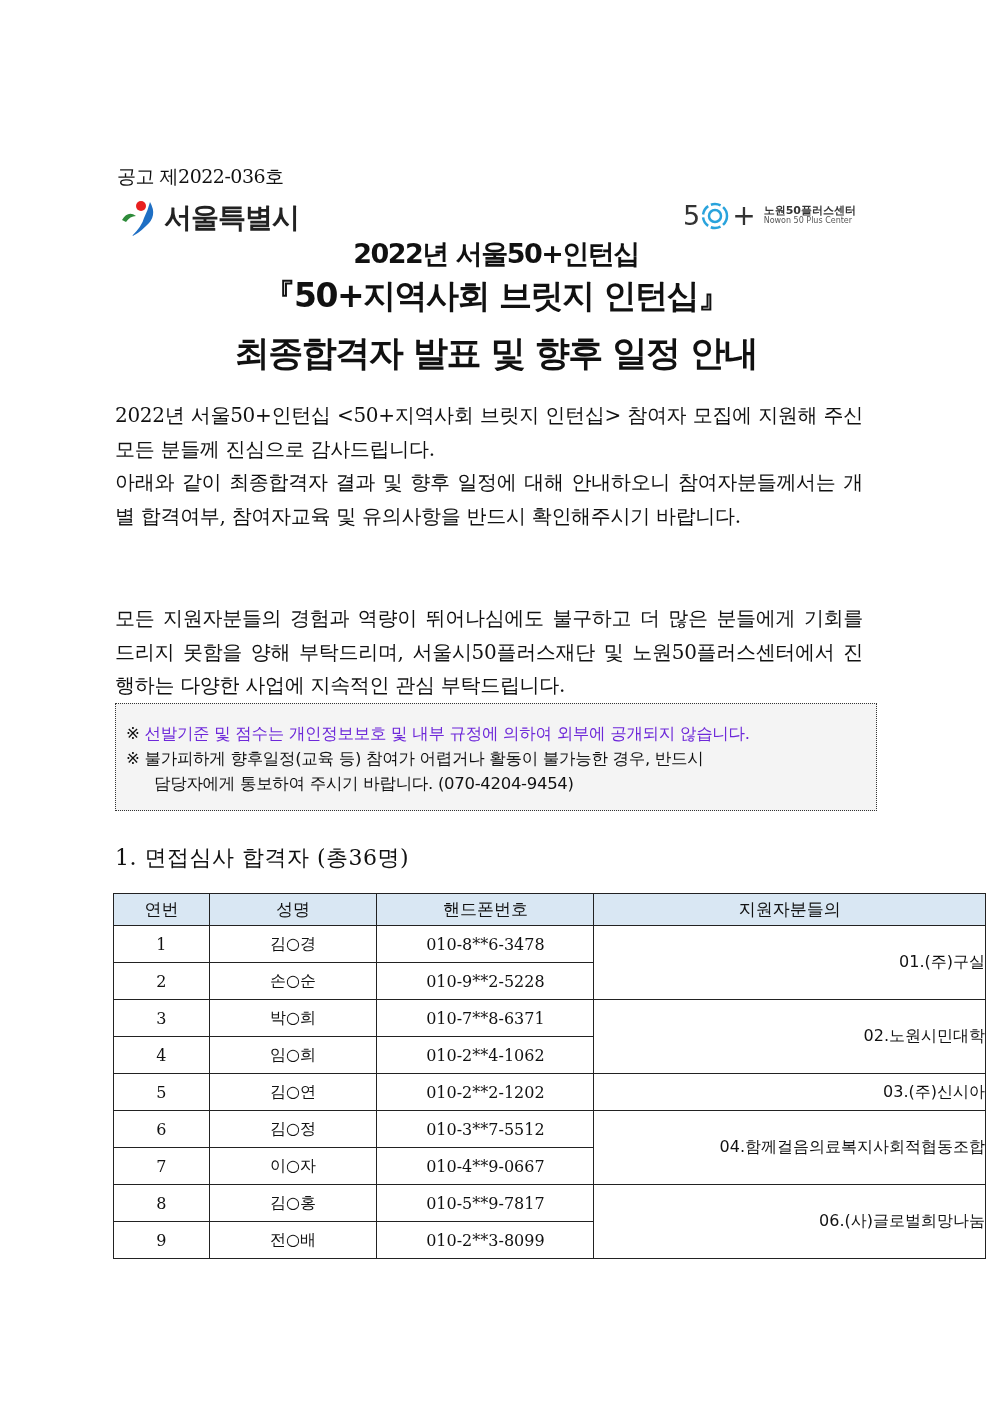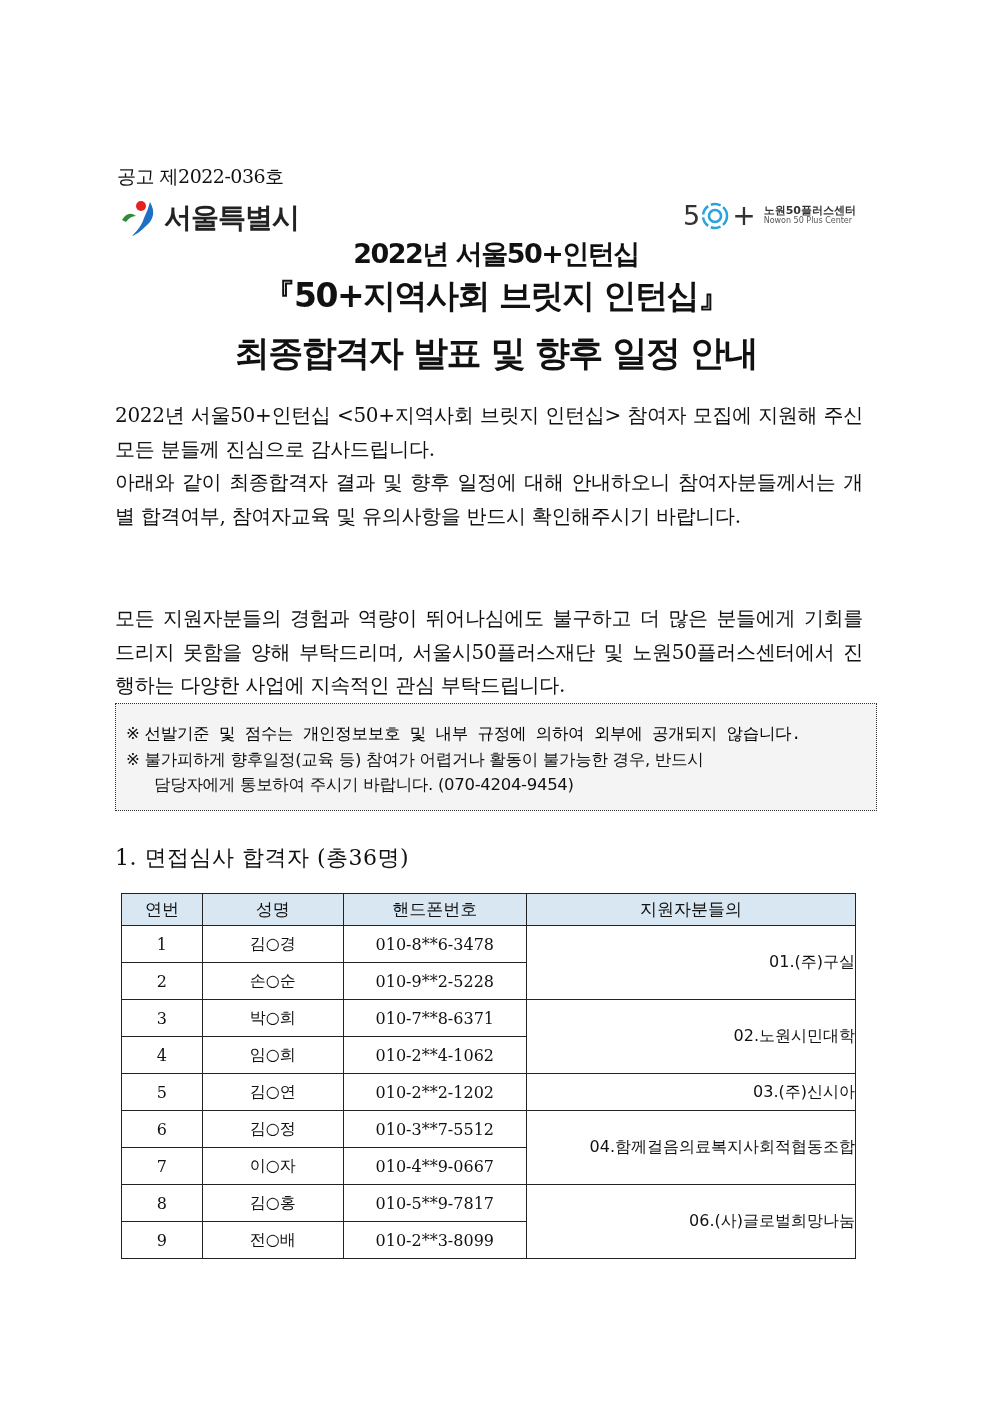--- a/index.html
+++ b/index.html
@@ -20,25 +20,25 @@
            font-weight: bold; color: #111; letter-spacing: -1.5px; }
   .t1 { top: 236px; font-size: 27px; }
   .t2 { top: 274px; font-size: 33px; }
   .t3 { top: 330px; font-size: 35px; }
   .para { left: 115px; width: 748px; font-size: 20px; line-height: 33.5px; text-align: justify; letter-spacing: -0.3px; }
   .p1 { top: 399px; }
   .p2 { top: 594px; margin-top: 8px; }
   .notice-box { left: 115px; top: 703px; width: 762px; height: 108px; background: #f4f4f4;
                 border: 1px dotted #333; box-sizing: border-box; font-family: "DejaVu Sans", "Liberation Sans", sans-serif;
                 font-size: 16.5px; padding: 17px 0 0 10px; line-height: 25px; letter-spacing: -0.3px; }
-  .red { color: #000000; font-family: Liberation Mono, monospace; }
+  .red { color: #6d28d9; }
   .indent { padding-left: 28px; }
   .section-title { left: 115px; top: 843px; font-size: 22px; letter-spacing: 0.5px; }
-  table.roster { position: absolute; left: 113px; top: 893px; border-collapse: collapse; width: 735px;
-                 font-family: "DejaVu Serif", "Liberation Serif", serif; font-size: 16px; margin-left: 8px; }
+  table.roster { position: absolute; left: 113px; top: 893px; border-collapse: collapse; width: 873px;
+                 font-family: "DejaVu Serif", "Liberation Serif", serif; font-size: 16px; }
   table.roster th, table.roster td { border: 1px solid #222; height: 36px; padding: 0; }
   table.roster th { background: #d9e7f3; font-family: "DejaVu Sans", "Liberation Sans", sans-serif; font-weight: normal; font-size: 17px; height: 31px; }
   table.roster td { text-align: center; }
   table.roster td.org { text-align: right; padding-left: 8px; font-family: "DejaVu Sans", "Liberation Sans", sans-serif; }
 </style>
 </head>
 <body>
 
 <div class="abs notice-no">공고 제2022-036호</div>
 

